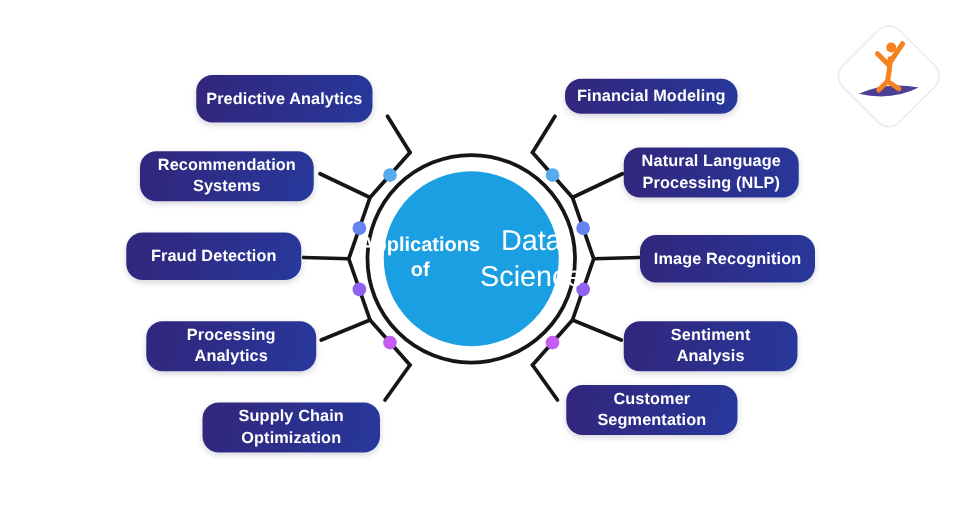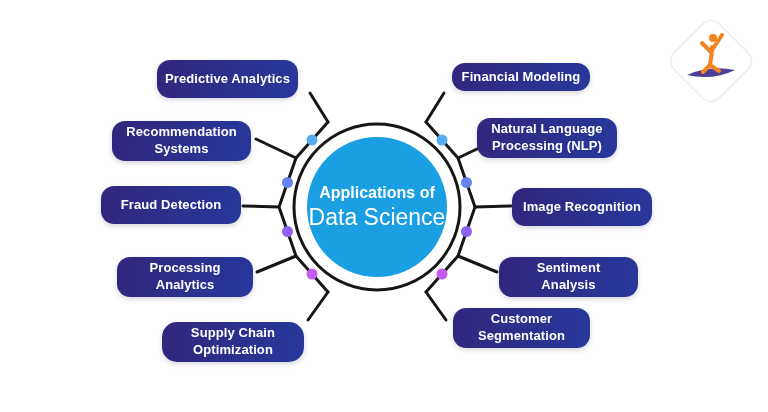--- a/index.html
+++ b/index.html
@@ -10,21 +10,21 @@
   .diagram-svg{position:absolute;left:0;top:0;}
   .pill{
     position:absolute;display:flex;align-items:center;justify-content:center;
     background:linear-gradient(100deg,var(--pill-g0,#32267C) 0%,var(--pill-g1,#27389B) 100%);
     color:#ffffff;border-radius:13px;text-align:center;
     font-size:13px;font-weight:700;line-height:1.28;letter-spacing:.1px;
     white-space:pre-line;box-shadow:0 2px 5px rgba(20,20,60,.18);
   }
   .center-label{
     position:absolute;left:307px;top:183px;width:140px;
-    display:flex;flex-direction:column;align-items:center;justify-content:center;
+    display:flex;flex-direction:row;align-items:center;justify-content:center;
     color:#ffffff;text-align:center;
   }
   .center-label .l1{font-size:16px;font-weight:700;line-height:1.25;}
   .center-label .l2{font-size:23px;font-weight:400;line-height:1.25;}
   .logo{position:absolute;left:663px;top:13px;width:96px;height:96px;}
 </style>
 </head>
 <body>
 
 <div class="stage">
@@ -70,25 +70,25 @@
     <span class="l1">Applications of</span>
     <span class="l2">Data Science</span>
   </div>
 
   <div class="pill" style="left:157px;top:60px;width:141px;height:38px;">Predictive Analytics</div>
   <div class="pill" style="left:101px;top:186px;width:140px;height:38px;">Fraud Detection</div>
   <div class="pill" style="left:112px;top:121px;width:139px;height:40px;">Recommendation
 Systems</div>
   <div class="pill" style="left:117px;top:257px;width:136px;height:40px;">Processing
 Analytics</div>
-  <div class="pill" style="left:162px;top:322px;width:142px;height:40px;border-radius:15px;">Supply Chain
+  <div class="pill" style="left:162px;top:322px;width:142px;height:40px;">Supply Chain
 Optimization</div>
 
   <div class="pill" style="left:452px;top:63px;width:138px;height:28px;">Financial Modeling</div>
-  <div class="pill" style="left:477px;top:118px;width:140px;height:40px;">Natural Language
+  <div class="pill" style="left:499px;top:118px;width:140px;height:40px;">Natural Language
 Processing (NLP)</div>
   <div class="pill" style="left:512px;top:188px;width:140px;height:38px;">Image Recognition</div>
   <div class="pill" style="left:499px;top:257px;width:139px;height:40px;">Sentiment
 Analysis</div>
   <div class="pill" style="left:453px;top:308px;width:137px;height:40px;">Customer
 Segmentation</div>
 
   <div class="logo">
     <svg width="96" height="96" viewBox="0 0 96 96">
       <g transform="rotate(45 48 48)">

